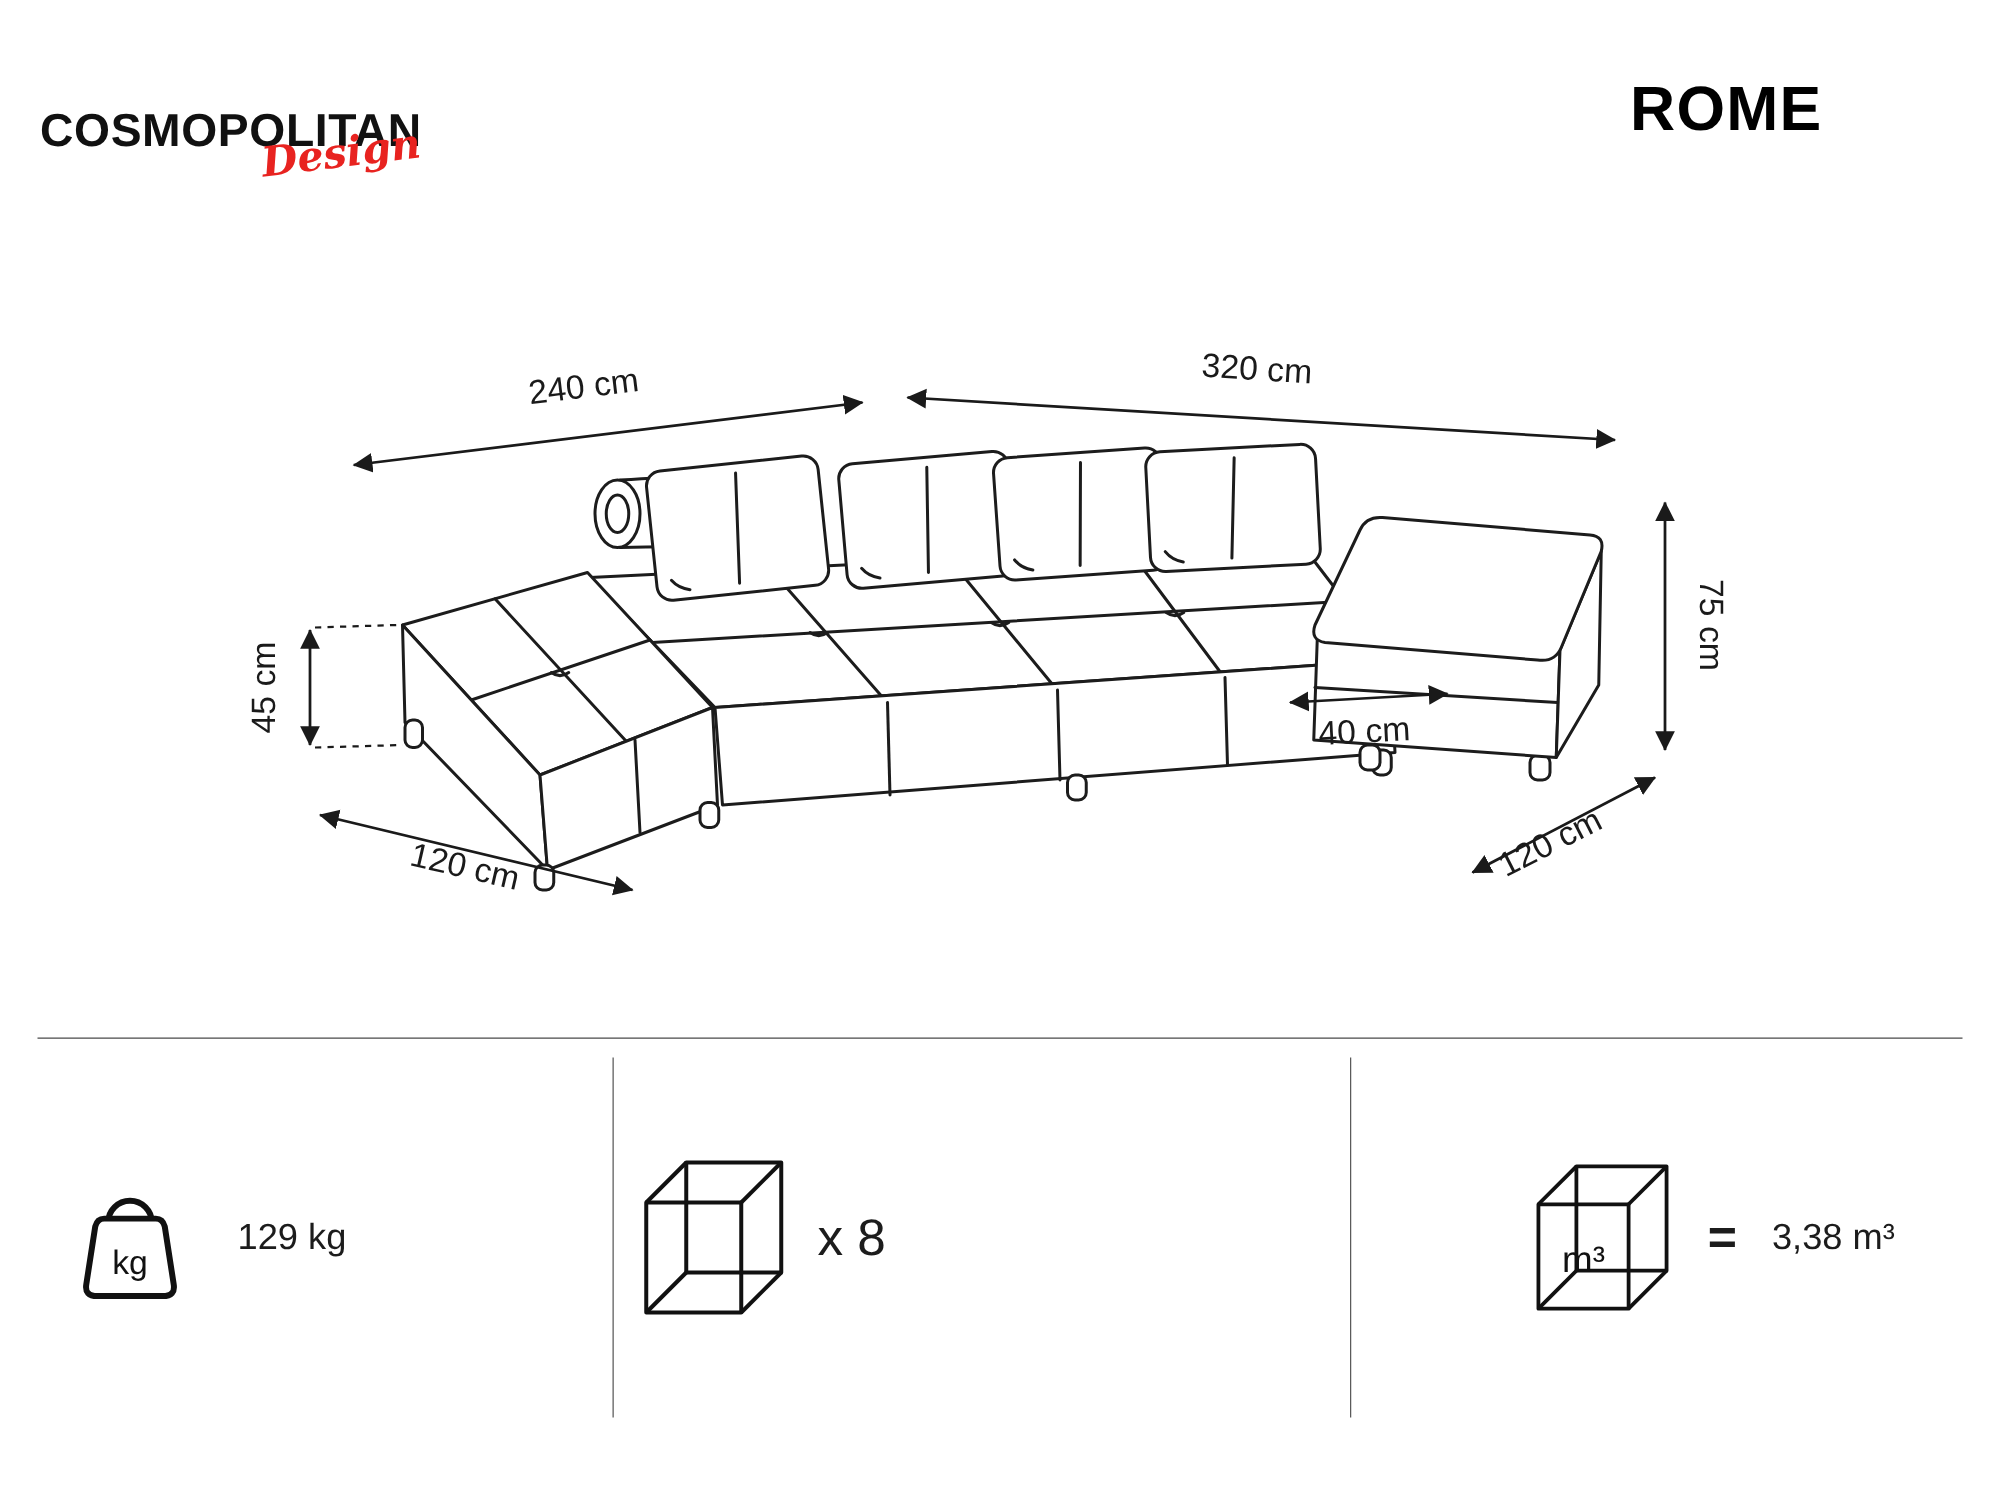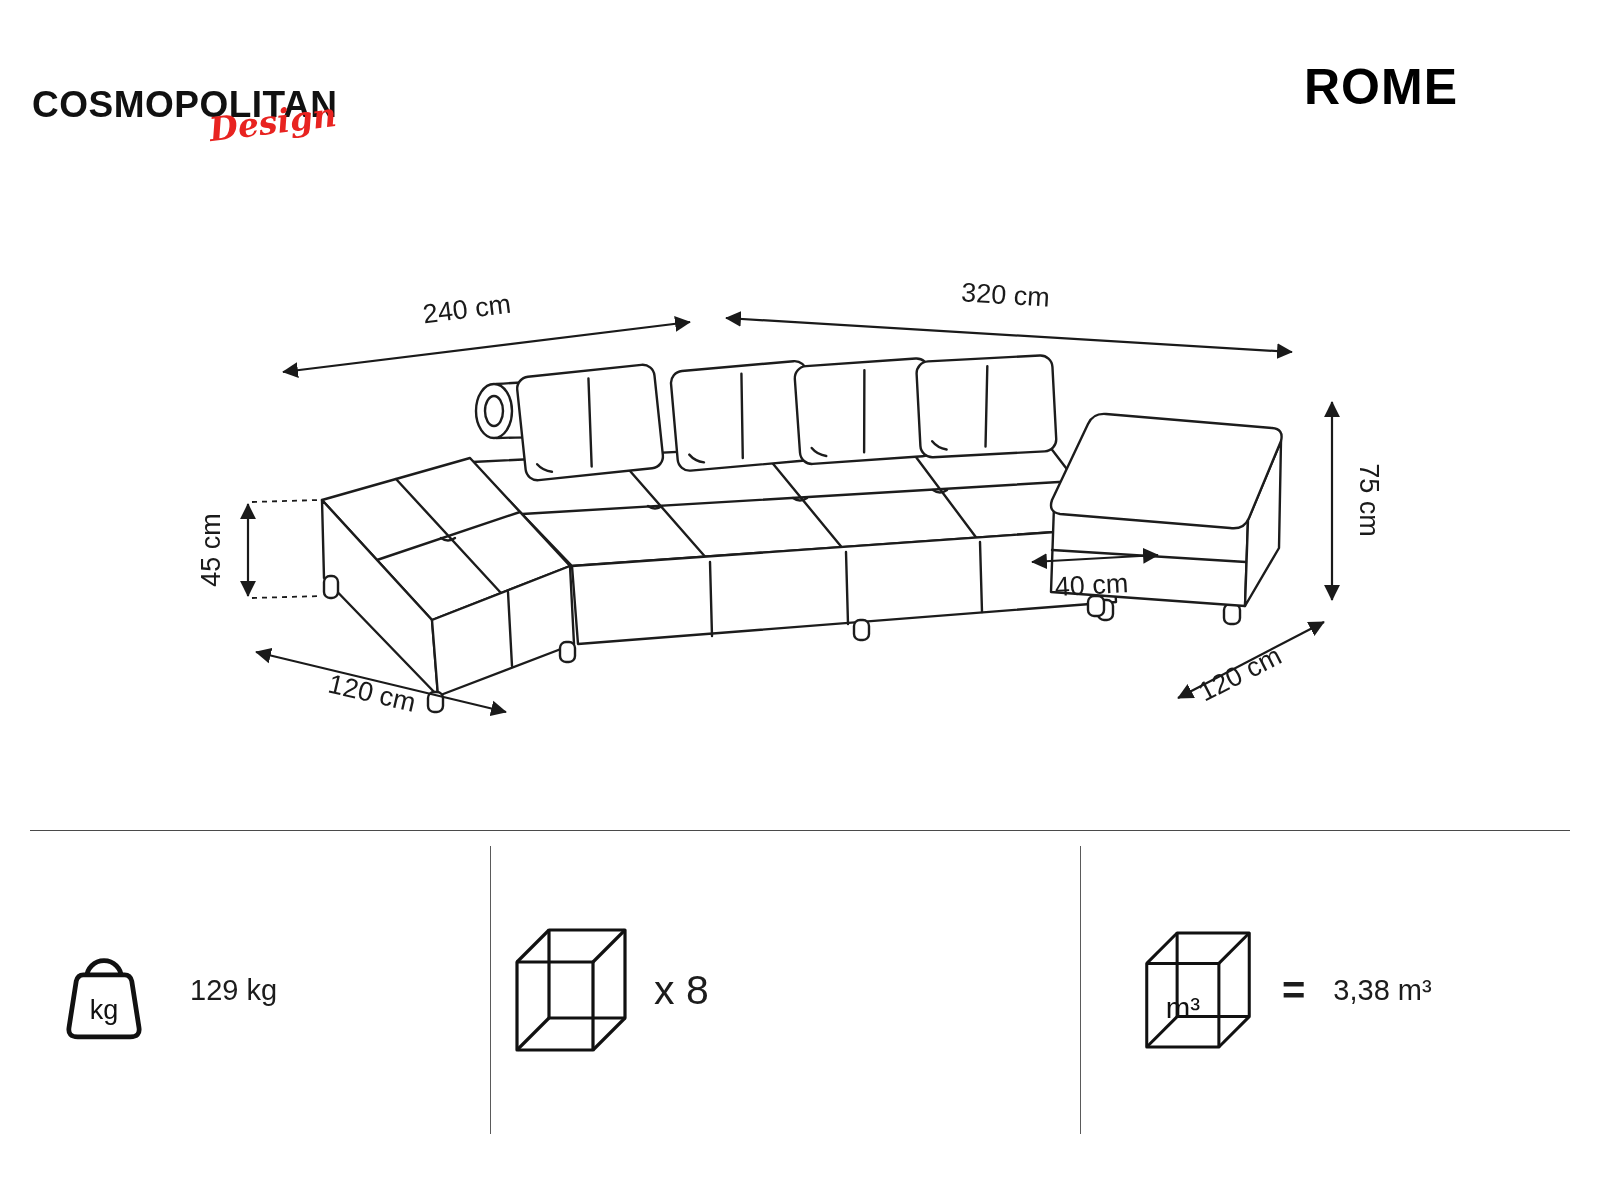--- a/index.html
+++ b/index.html
@@ -18,21 +18,21 @@
   
   .diagram{position:absolute;left:0;top:0;width:1600px;height:1200px;}
 
   
   .divider{position:absolute;left:30px;right:30px;top:830px;border-top:1.5px solid #4a4a4a;}
   .vline{position:absolute;top:846px;height:288px;border-left:1.5px solid #5a5a5a;}
   .vline-1{left:490px;} .vline-2{left:1080px;}
   .col{position:absolute;top:845px;height:290px;display:flex;align-items:center;box-sizing:border-box;}
   .col-weight{left:0;width:490px;gap:38px;padding-left:56px;}
   .col-packages{left:490px;width:590px;gap:24px;padding-left:22px;}
-  .col-volume{left:1080px;width:520px;gap:28px;padding-left:62px;}
+  .col-volume{left:1080px;width:520px;gap:28px;padding-left:62px;justify-content:center;}
   .big-text{font-size:29px;color:#1c1c1c;}
   .count-text{font-size:41px;color:#1c1c1c;}
   .equals-text{font-size:40px;font-weight:700;color:#1c1c1c;}
   .pkg-list{flex:1;text-align:center;font-size:27px;line-height:37px;color:#1c1c1c;}
 </style>
 </head>
 <body>
 
 <div class="page">
 

